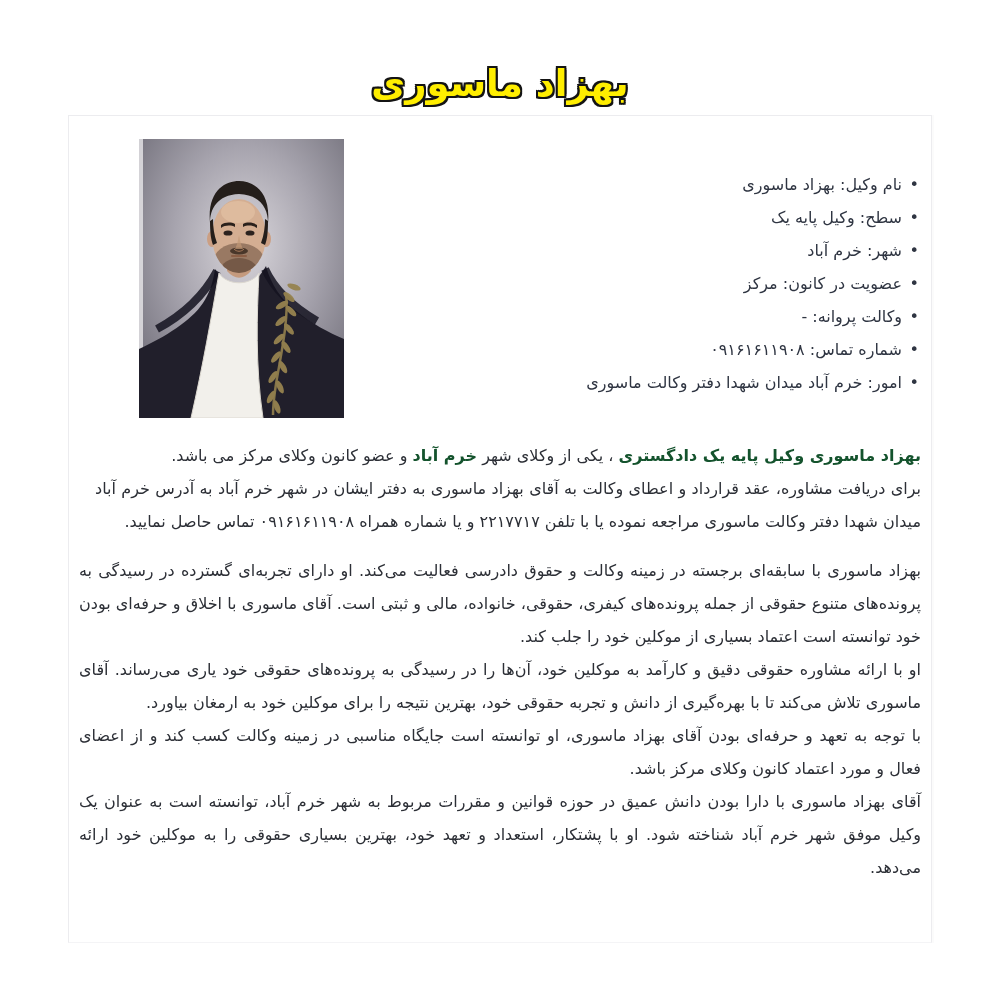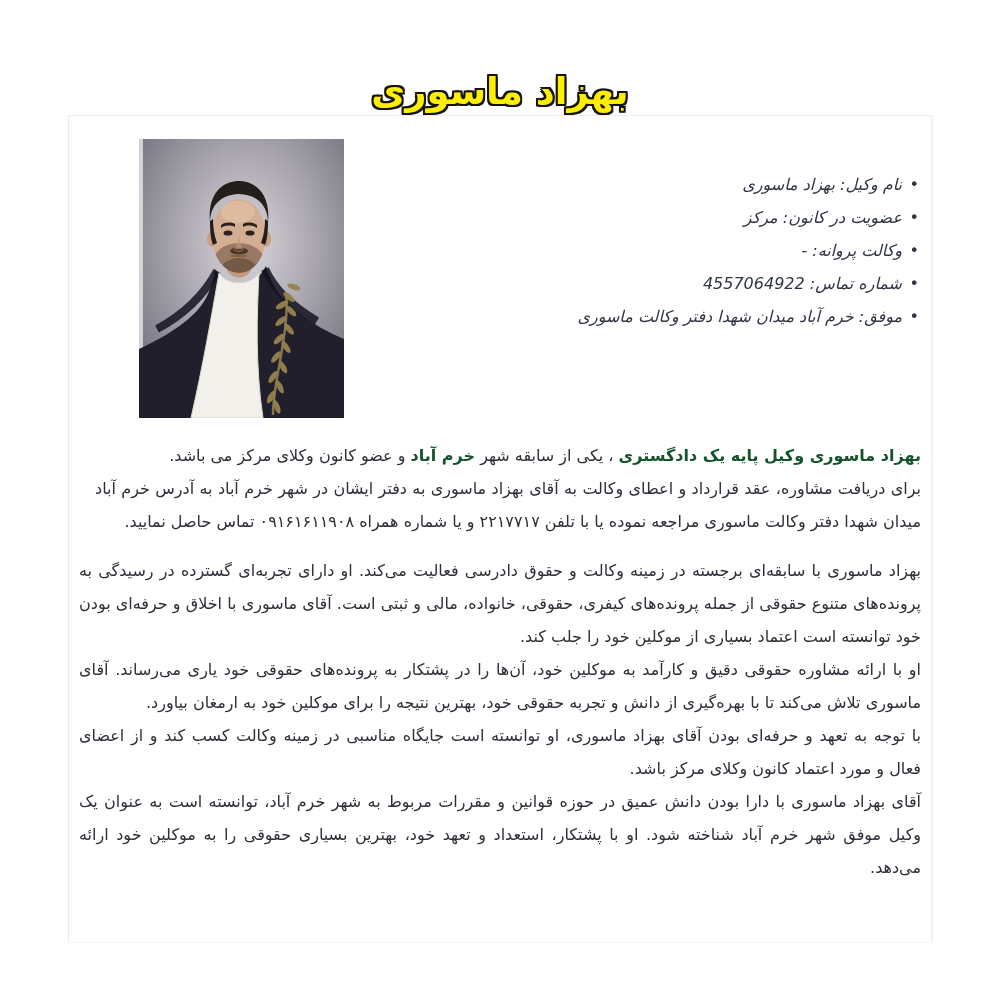--- a/index.html
+++ b/index.html
@@ -9,21 +9,21 @@
     background: #ffffff;
     font-family: "DejaVu Sans", sans-serif;
     position: relative;
     overflow: hidden;
   }
 
   
   .page-title {
     position: absolute;
     top: 54px; left: 0; right: 0;
-    margin: 16px;
+    margin: 8px;
     text-align: center;
     font-size: 37px;
     font-weight: 700;
     color: #ffee00;
     letter-spacing: 1px;
     text-shadow:
       -2px -2px 0 #141414, 2px -2px 0 #141414,
       -2px  2px 0 #141414, 2px  2px 0 #141414,
       -2px  0   0 #141414, 2px  0   0 #141414,
        0   -2px 0 #141414, 0    2px 0 #141414;
@@ -58,21 +58,20 @@
     right: 2px; top: 52px;
     margin: 0; padding: 0;
     list-style: none;
   }
   .info-list li {
     position: relative;
     font-size: 16px;
     line-height: 33px;
     color: #2f3542;
     padding-right: 17px;
-    font-style: italic;
   }
   .info-list li::before {
     content: "•";
     position: absolute;
     right: 0; top: 0;
     color: #2f3542;
   }
 
   .article { direction: rtl; }
   .article p {
@@ -159,31 +158,33 @@
           <ellipse cx="134" cy="238" rx="7" ry="2.8" transform="rotate(-55 134 238)"></ellipse>
           <ellipse cx="141" cy="248" rx="7" ry="2.8" transform="rotate(65 141 248)"></ellipse>
           <ellipse cx="132" cy="258" rx="7" ry="2.8" transform="rotate(-60 132 258)"></ellipse>
           <ellipse cx="138" cy="268" rx="7" ry="2.8" transform="rotate(70 138 268)"></ellipse>
         </g>
       </svg>
     </div>
 
     <ul class="info-list">
       <li>نام وکیل: بهزاد ماسوری</li>
+      <li>سطح: وکیل پایه یک</li>
+      <li>شهر: خرم آباد</li>
       <li>عضویت در کانون: مرکز</li>
       <li>وکالت پروانه: -</li>
-      <li>شماره تماس: 4557064922</li>
-      <li>موفق: خرم آباد میدان شهدا دفتر وکالت ماسوری</li>
+      <li>شماره تماس: ۰۹۱۶۱۶۱۱۹۰۸</li>
+      <li>امور: خرم آباد میدان شهدا دفتر وکالت ماسوری</li>
     </ul>
   </div>
 
   <div class="article">
     <p>
-      <span class="bold">بهزاد ماسوری وکیل پایه یک دادگستری</span><span> ، یکی از سابقه شهر </span><span class="bold">خرم آباد</span><span> و عضو کانون وکلای مرکز می باشد.</span>
+      <span class="bold">بهزاد ماسوری وکیل پایه یک دادگستری</span><span> ، یکی از وکلای شهر </span><span class="bold">خرم آباد</span><span> و عضو کانون وکلای مرکز می باشد.</span>
     </p>
     <p class="contact-line">برای دریافت مشاوره، عقد قرارداد و اعطای وکالت به آقای بهزاد ماسوری به دفتر ایشان در شهر خرم آباد به آدرس خرم آباد میدان شهدا دفتر وکالت ماسوری مراجعه نموده یا با تلفن ۲۲۱۷۷۱۷ و یا شماره همراه ۰۹۱۶۱۶۱۱۹۰۸ تماس حاصل نمایید.</p>
     <p>بهزاد ماسوری با سابقه‌ای برجسته در زمینه وکالت و حقوق دادرسی فعالیت می‌کند. او دارای تجربه‌ای گسترده در رسیدگی به پرونده‌های متنوع حقوقی از جمله پرونده‌های کیفری، حقوقی، خانواده، مالی و ثبتی است. آقای ماسوری با اخلاق و حرفه‌ای بودن خود توانسته است اعتماد بسیاری از موکلین خود را جلب کند.</p>
-    <p>او با ارائه مشاوره حقوقی دقیق و کارآمد به موکلین خود، آن‌ها را در پشتکار به پرونده‌های حقوقی خود یاری می‌رساند. آقای ماسوری تلاش می‌کند تا با بهره‌گیری از دانش و تجربه حقوقی خود، بهترین نتیجه را برای موکلین خود به ارمغان بیاورد.</p>
+    <p>او با ارائه مشاوره حقوقی دقیق و کارآمد به موکلین خود، آن‌ها را در رسیدگی به پرونده‌های حقوقی خود یاری می‌رساند. آقای ماسوری تلاش می‌کند تا با بهره‌گیری از دانش و تجربه حقوقی خود، بهترین نتیجه را برای موکلین خود به ارمغان بیاورد.</p>
     <p>با توجه به تعهد و حرفه‌ای بودن آقای بهزاد ماسوری، او توانسته است جایگاه مناسبی در زمینه وکالت کسب کند و از اعضای فعال و مورد اعتماد کانون وکلای مرکز باشد.</p>
     <p>آقای بهزاد ماسوری با دارا بودن دانش عمیق در حوزه قوانین و مقررات مربوط به شهر خرم آباد، توانسته است به عنوان یک وکیل موفق شهر خرم آباد شناخته شود. او با پشتکار، استعداد و تعهد خود، بهترین بسیاری حقوقی را به موکلین خود ارائه می‌دهد.</p>
   </div>
 
 </div>
 
 </body></html>

